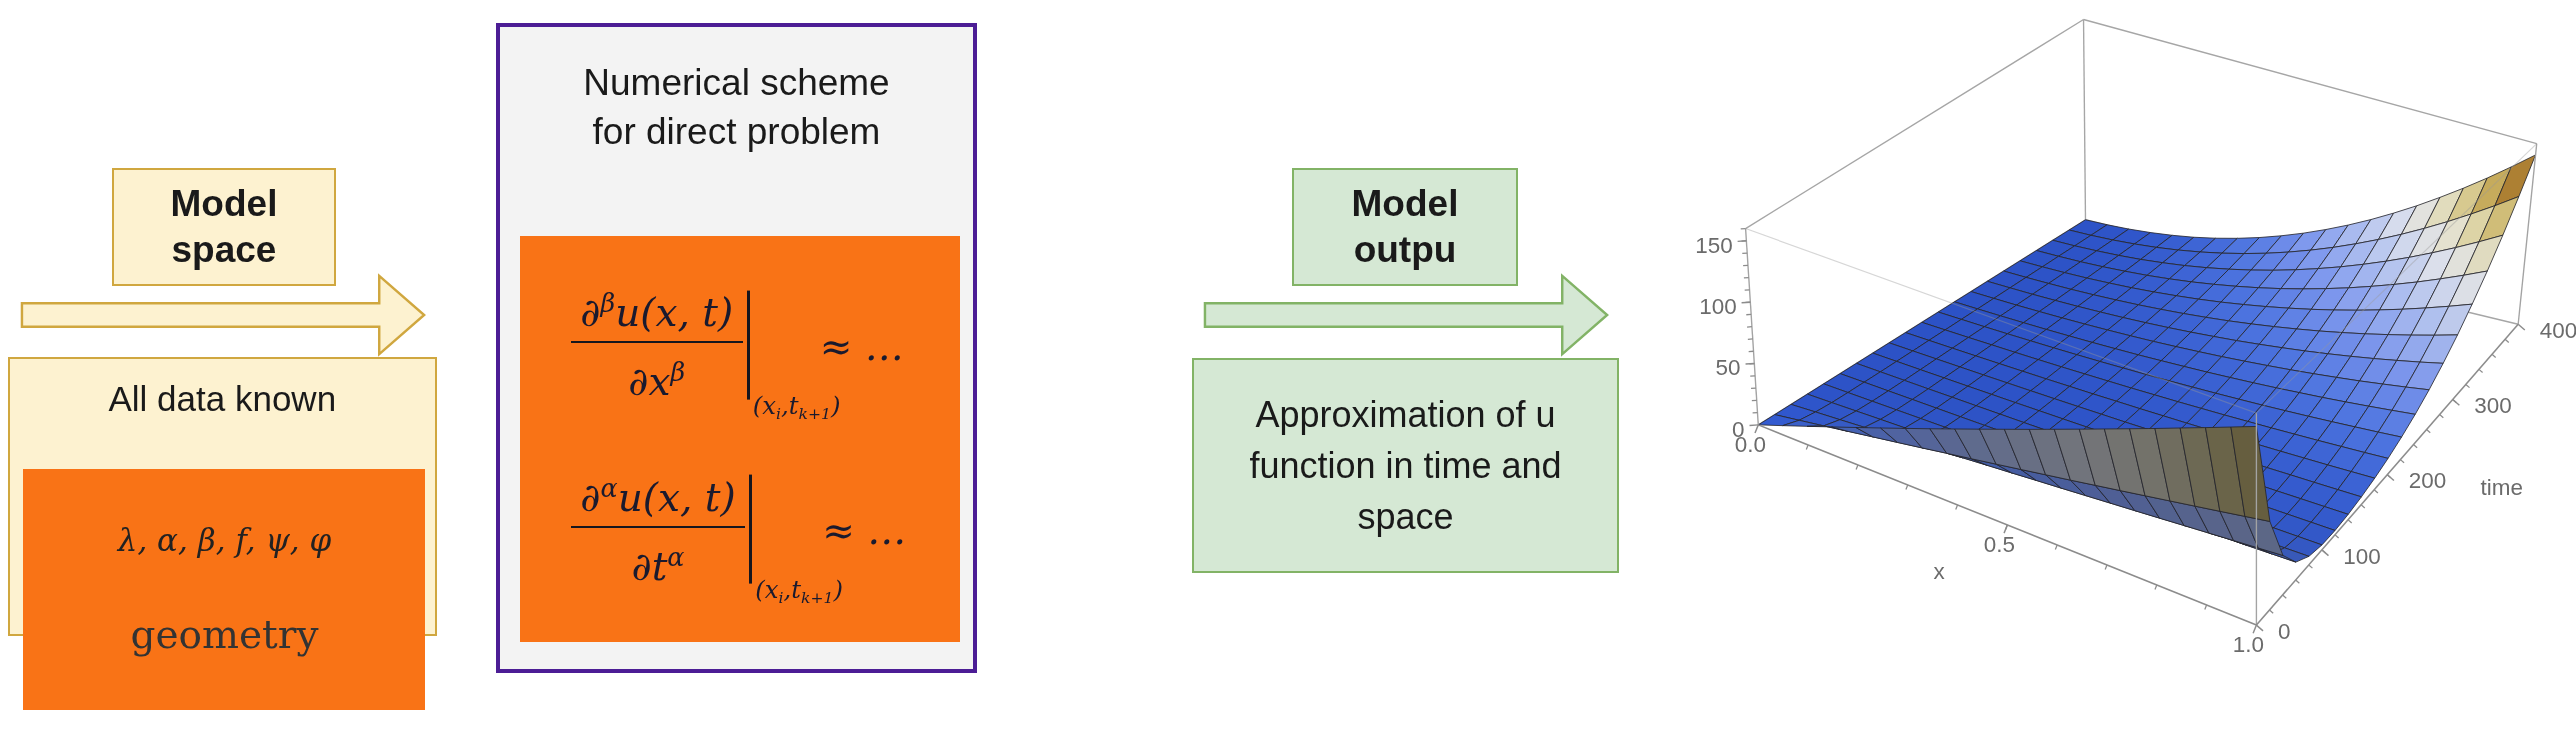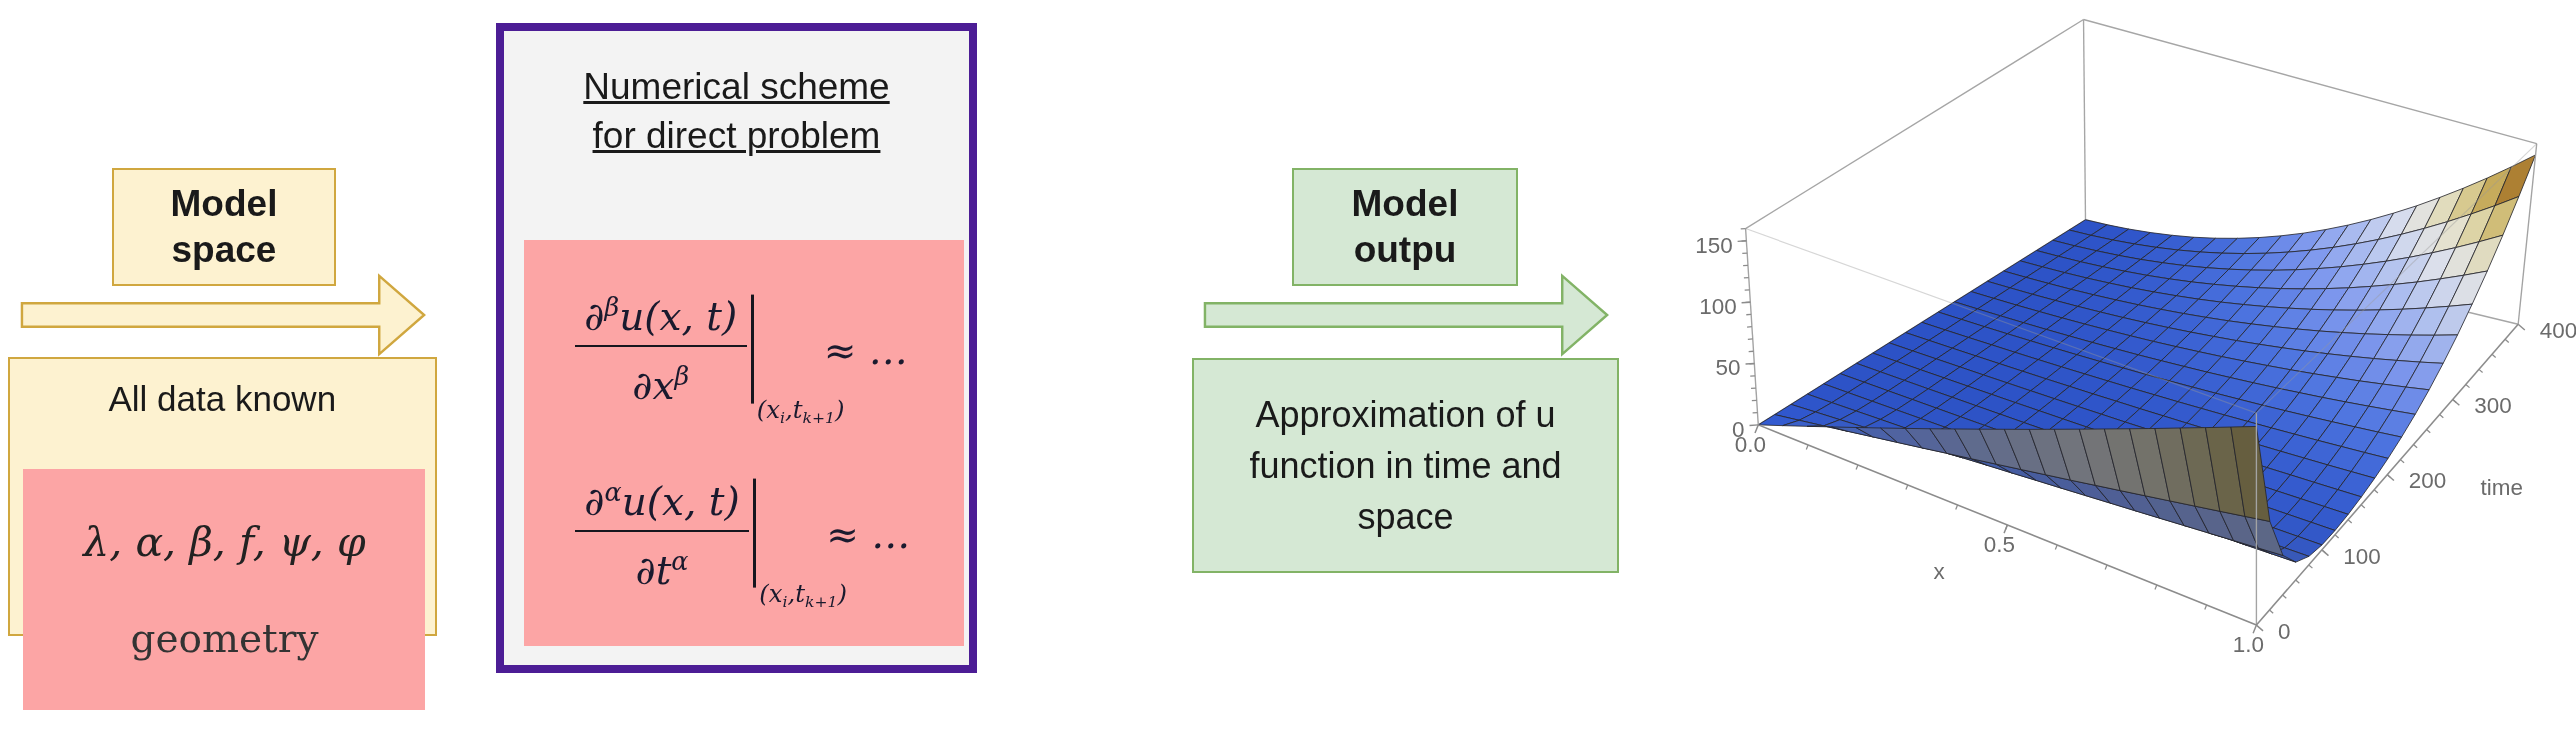--- a/index.html
+++ b/index.html
@@ -5,24 +5,24 @@
   html,body{margin:0;padding:0;background:#fff;}
   #app{position:relative;width:2576px;height:755px;background:#fff;overflow:hidden;
        font-family:"Liberation Sans",sans-serif;color:#1a1a1a;}
   .abs{position:absolute;box-sizing:border-box;}
   .flowbox{display:flex;flex-direction:column;align-items:center;justify-content:center;text-align:center;}
   .lbl{font-weight:bold;font-size:37px;line-height:46px;}
   #model-input-box{left:112px;top:168px;width:224px;height:118px;}
   #model-output-box{left:1292px;top:168px;width:226px;height:118px;}
   #all-data-box{left:7.8px;top:357px;width:429px;height:279px;}
   #all-data-box .title{font-size:35px;margin-top:19.5px;text-align:center;}
-  .innerwhite{position:absolute;background:#fca5a5;}
+  .innerwhite{position:absolute;background:#f97316;}
   #all-data-inner{left:13.7px;top:110px;width:402px;height:241px;display:flex;flex-direction:column;
      justify-content:space-evenly;align-items:center;}
-  .mathline{font-family:"DejaVu Serif",serif;font-style:italic;font-size:41px;color:#222;}
+  .mathline{font-family:"DejaVu Serif",serif;font-style:italic;font-size:31px;color:#222;}
   .romanline{font-family:"DejaVu Serif",serif;font-size:39px;color:#333;}
   #scheme-box{left:496px;top:22.5px;width:481px;height:650px;}
   #scheme-box .title{font-size:37px;line-height:49px;text-align:center;padding-top:31px;}
   #scheme-inner{left:19.5px;top:209px;width:440px;height:406px;display:flex;flex-direction:column;
      justify-content:space-evenly;}
   .eq{display:flex;align-items:center;font-family:"DejaVu Serif",serif;font-style:italic;
       font-size:39px;color:#1a1a2e;margin-left:51px;white-space:nowrap;}
   .frac{display:inline-flex;flex-direction:column;align-items:center;}
   .frac .num{padding:0 9.8px 5.9px 9.8px;border-bottom:2.9px solid #16161e;}
   .frac .den{padding-top:3.9px;margin-top:10px;}
@@ -51,21 +51,21 @@
   </svg>
 
   <div id="all-data-box" class="abs" style="background:#FDF2D0;border:2.9px solid #D0A73F;">
     <div class="title">All data known</div>
     <div id="all-data-inner" class="innerwhite">
       <div class="mathline">λ, α, β, f, ψ, φ</div>
       <div class="romanline">geometry</div>
     </div>
   </div>
 
-  <div id="scheme-box" class="abs" style="background:#F3F3F3;border:8px solid #4c1d95;text-decoration:underline;">
+  <div id="scheme-box" class="abs" style="background:#F3F3F3;border:4px solid #4c1d95;">
     <div class="title">
       <div>Numerical scheme</div>
       <div>for direct problem</div>
     </div>
     <div id="scheme-inner" class="innerwhite abs">
 
       <div class="eq">
         <span class="frac">
           <span class="num"><span>∂</span><sup>β</sup><span>u(x, t)</span></span>
           <span class="den"><span>∂x</span><sup>β</sup></span>

